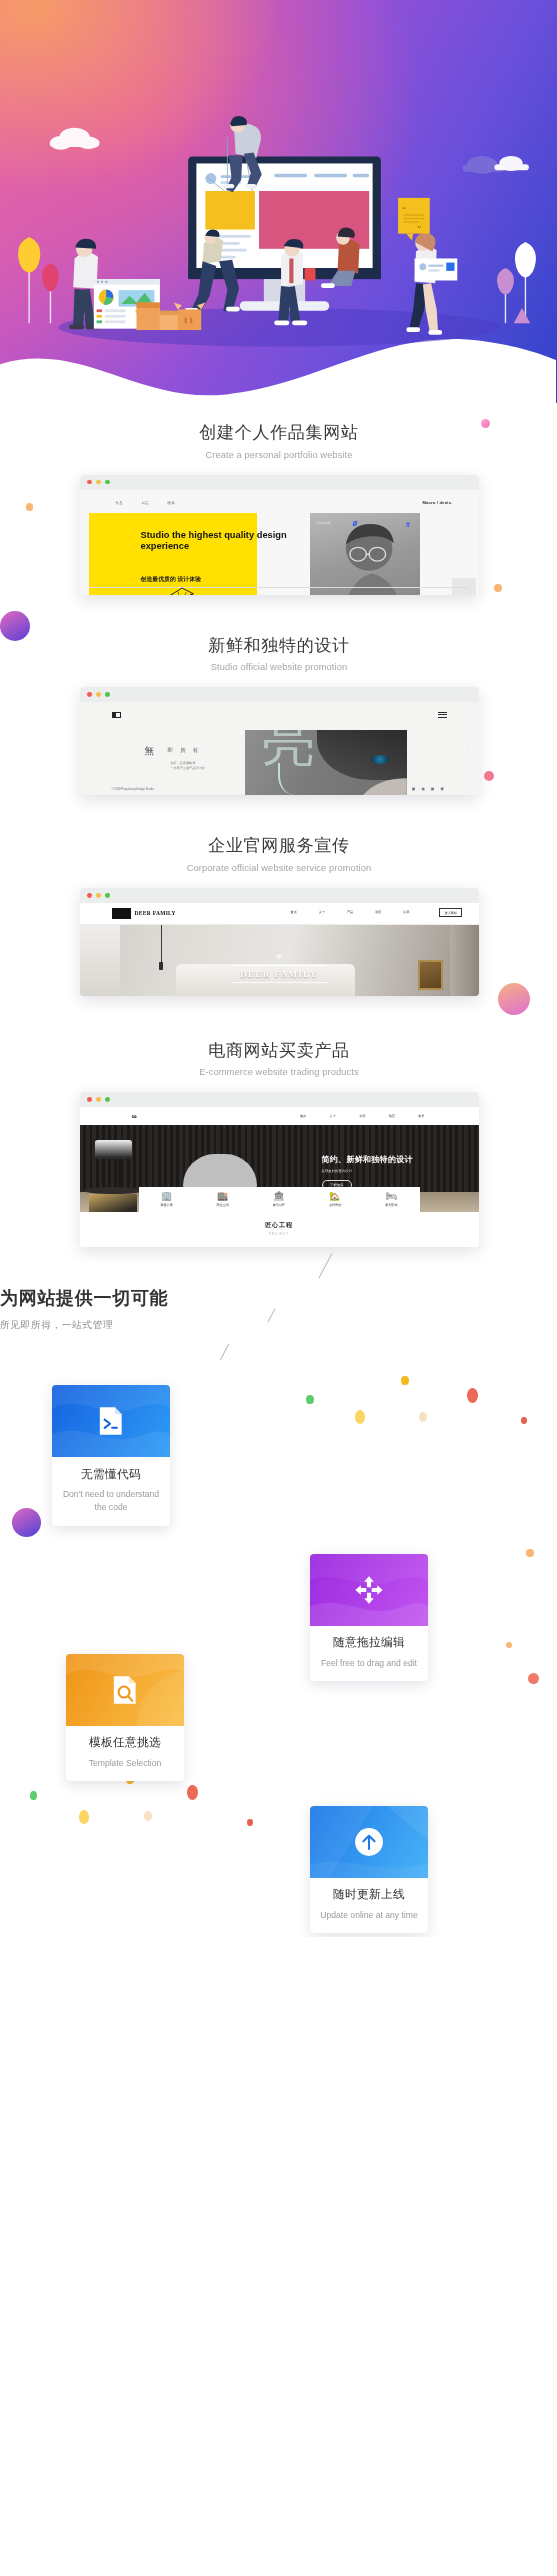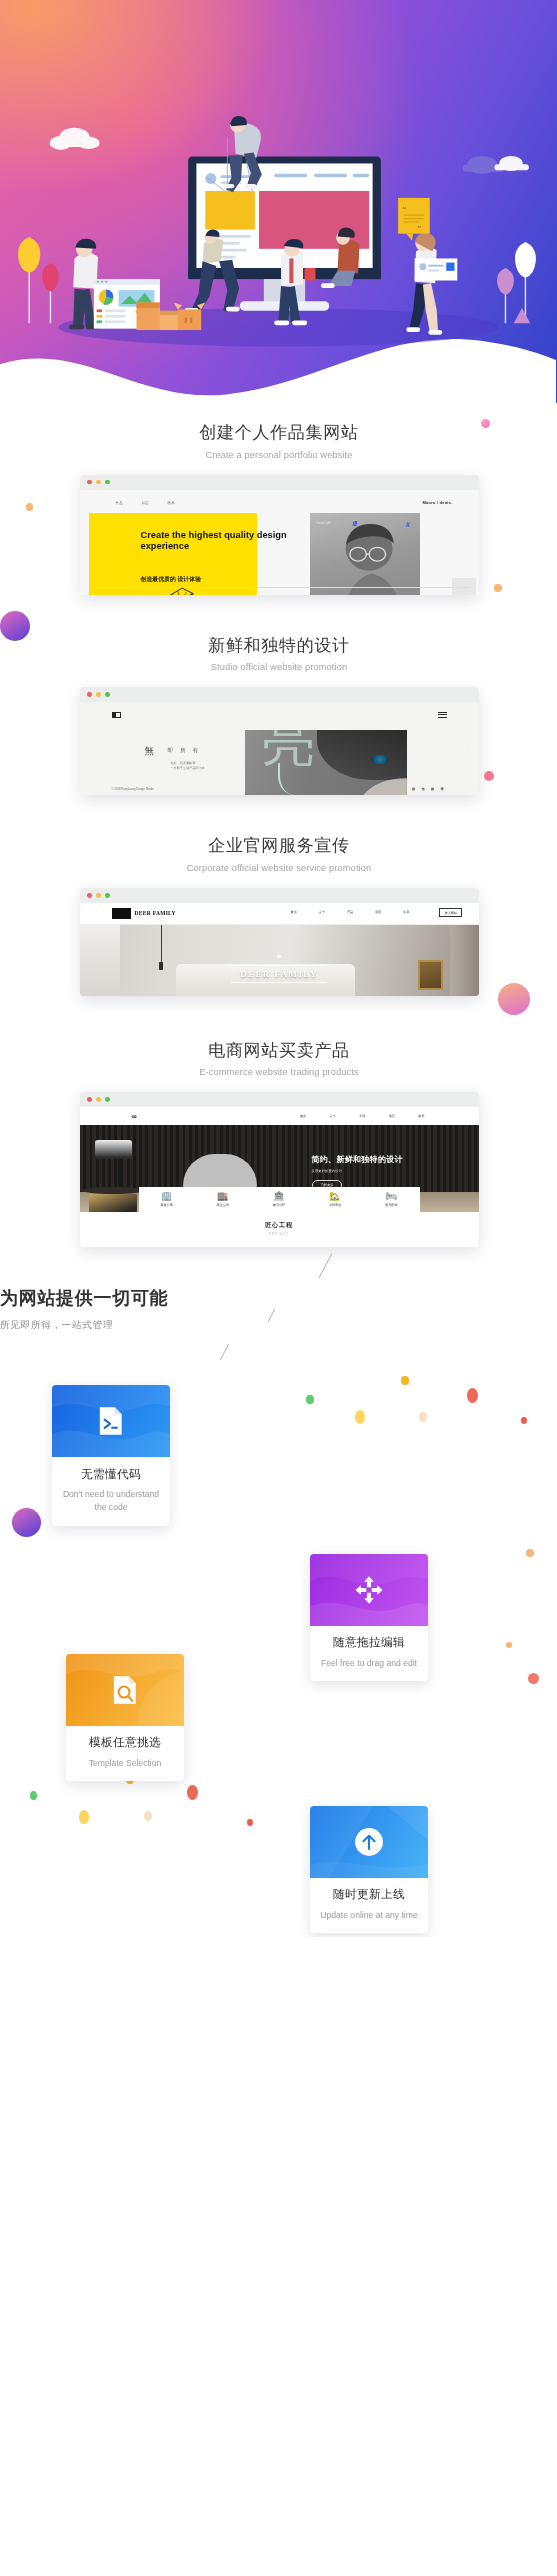--- a/index.html
+++ b/index.html
@@ -172,21 +172,21 @@
   .m4 .lamp { position:absolute; left:15px; top:15px; }
   .m4 .lshade { width:37px; height:19px; background:linear-gradient(180deg,#efefef 0%,#2b2b2b 92%); border-radius:2.8px 2.8px 1.4px 1.4px;}
   .m4 .lstem { width:2.1px; height:27.5px; background:#1a1a1a; margin:0 auto;}
   .m4 .ltable { width:63px; height:6.9px; background:#2e2b28; border-radius:50%; margin-left:-13px;}
   .m4 .ldrape { width:48px; height:34px; margin-left:-5.5px; background:linear-gradient(160deg,#caa75f,#2a2724 60%); border-radius:0 0 40% 50%;}
   .m4 .chair { position:absolute; left:103px; top:29px; }
   .m4 .cback { width:74px; height:41px; background:#bfbfbf; border-radius:37px 37px 11px 11px;}
   .m4 .cseat { width:83px; height:15px; background:#b5b5b5; border-radius:6.9px; margin-left:-4.1px; margin-top:-2.8px;}
   .m4 .cleg { position:absolute; left:8.3px; top:51px; width:1.7px; height:20.7px; background:#1c1c1c; transform:rotate(12deg);}
   .m4 .cleg2 { position:absolute; right:6.9px; top:51px; width:1.7px; height:20.7px; background:#1c1c1c; transform:rotate(-12deg);}
-  .m4 .copy { position:absolute; right:36px; top:29px; text-align:left; width:131px; }
+  .m4 .copy { position:absolute; right:26px; top:29px; text-align:left; width:131px; }
   .m4 .copy h4 { font-size:8px; color:#fff; font-weight:bold; letter-spacing:0.3px;}
   .m4 .copy p { font-size:3.4px; color:#ddd; margin-top:4.1px;}
   .m4 .copy .cta { margin-top:6.2px; display:inline-block; border:0.7px solid #ddd; border-radius:6.9px; padding:2.1px 7.6px; font-size:3.4px; color:#eee;}
   .m4 .cats {
     position:absolute; left:59px; right:59px; bottom:0; height:25px;
     background:#fff; display:flex; justify-content:space-around; align-items:center;
   }
   .m4 .cat { text-align:center; }
   .m4 .cat .ci { font-size:9px; line-height:1; color:#3c3c3c; }
   .m4 .cat .cl { font-size:3.1px; color:#444; margin-top:2.1px; }
@@ -425,21 +425,21 @@
         <span class="dot g"></span>
       </div>
       <div class="mock-body m1">
         <div class="nav">
           <span>作品</span>
           <span>日志</span>
           <span>联系</span>
         </div>
         <div class="brand">Macro / denis.</div>
         <div class="yellow"></div>
-        <div class="yhead">Create the highest quality design experience</div>
+        <div class="yhead">Studio the highest quality design experience</div>
         <svg style="position:absolute;left:65px;top:94px;width:51px;height:34px;z-index:3" viewBox="0 0 74 50">
           <path d="M8 34 L54 6 L70 14 L24 42 Z" fill="none" stroke="#111" stroke-width="1.3"></path>
           <path d="M8 34 L8 44 L24 52 L24 42 Z" fill="none" stroke="#111" stroke-width="1.3"></path>
           <path d="M24 42 L70 14 L70 24 L24 52 Z" fill="none" stroke="#111" stroke-width="1.3"></path>
           <path d="M16 30 L20 46 M24 25 L28 41 M32 20 L36 36 M40 15 L44 31 M48 11 L52 27 M56 22 L60 12" stroke="#111" stroke-width=".8"></path>
         </svg>
         <div class="ysub">创造最优质的 设计体验</div>
 
         <div class="photo">
           <div class="gj">Good job!</div>

